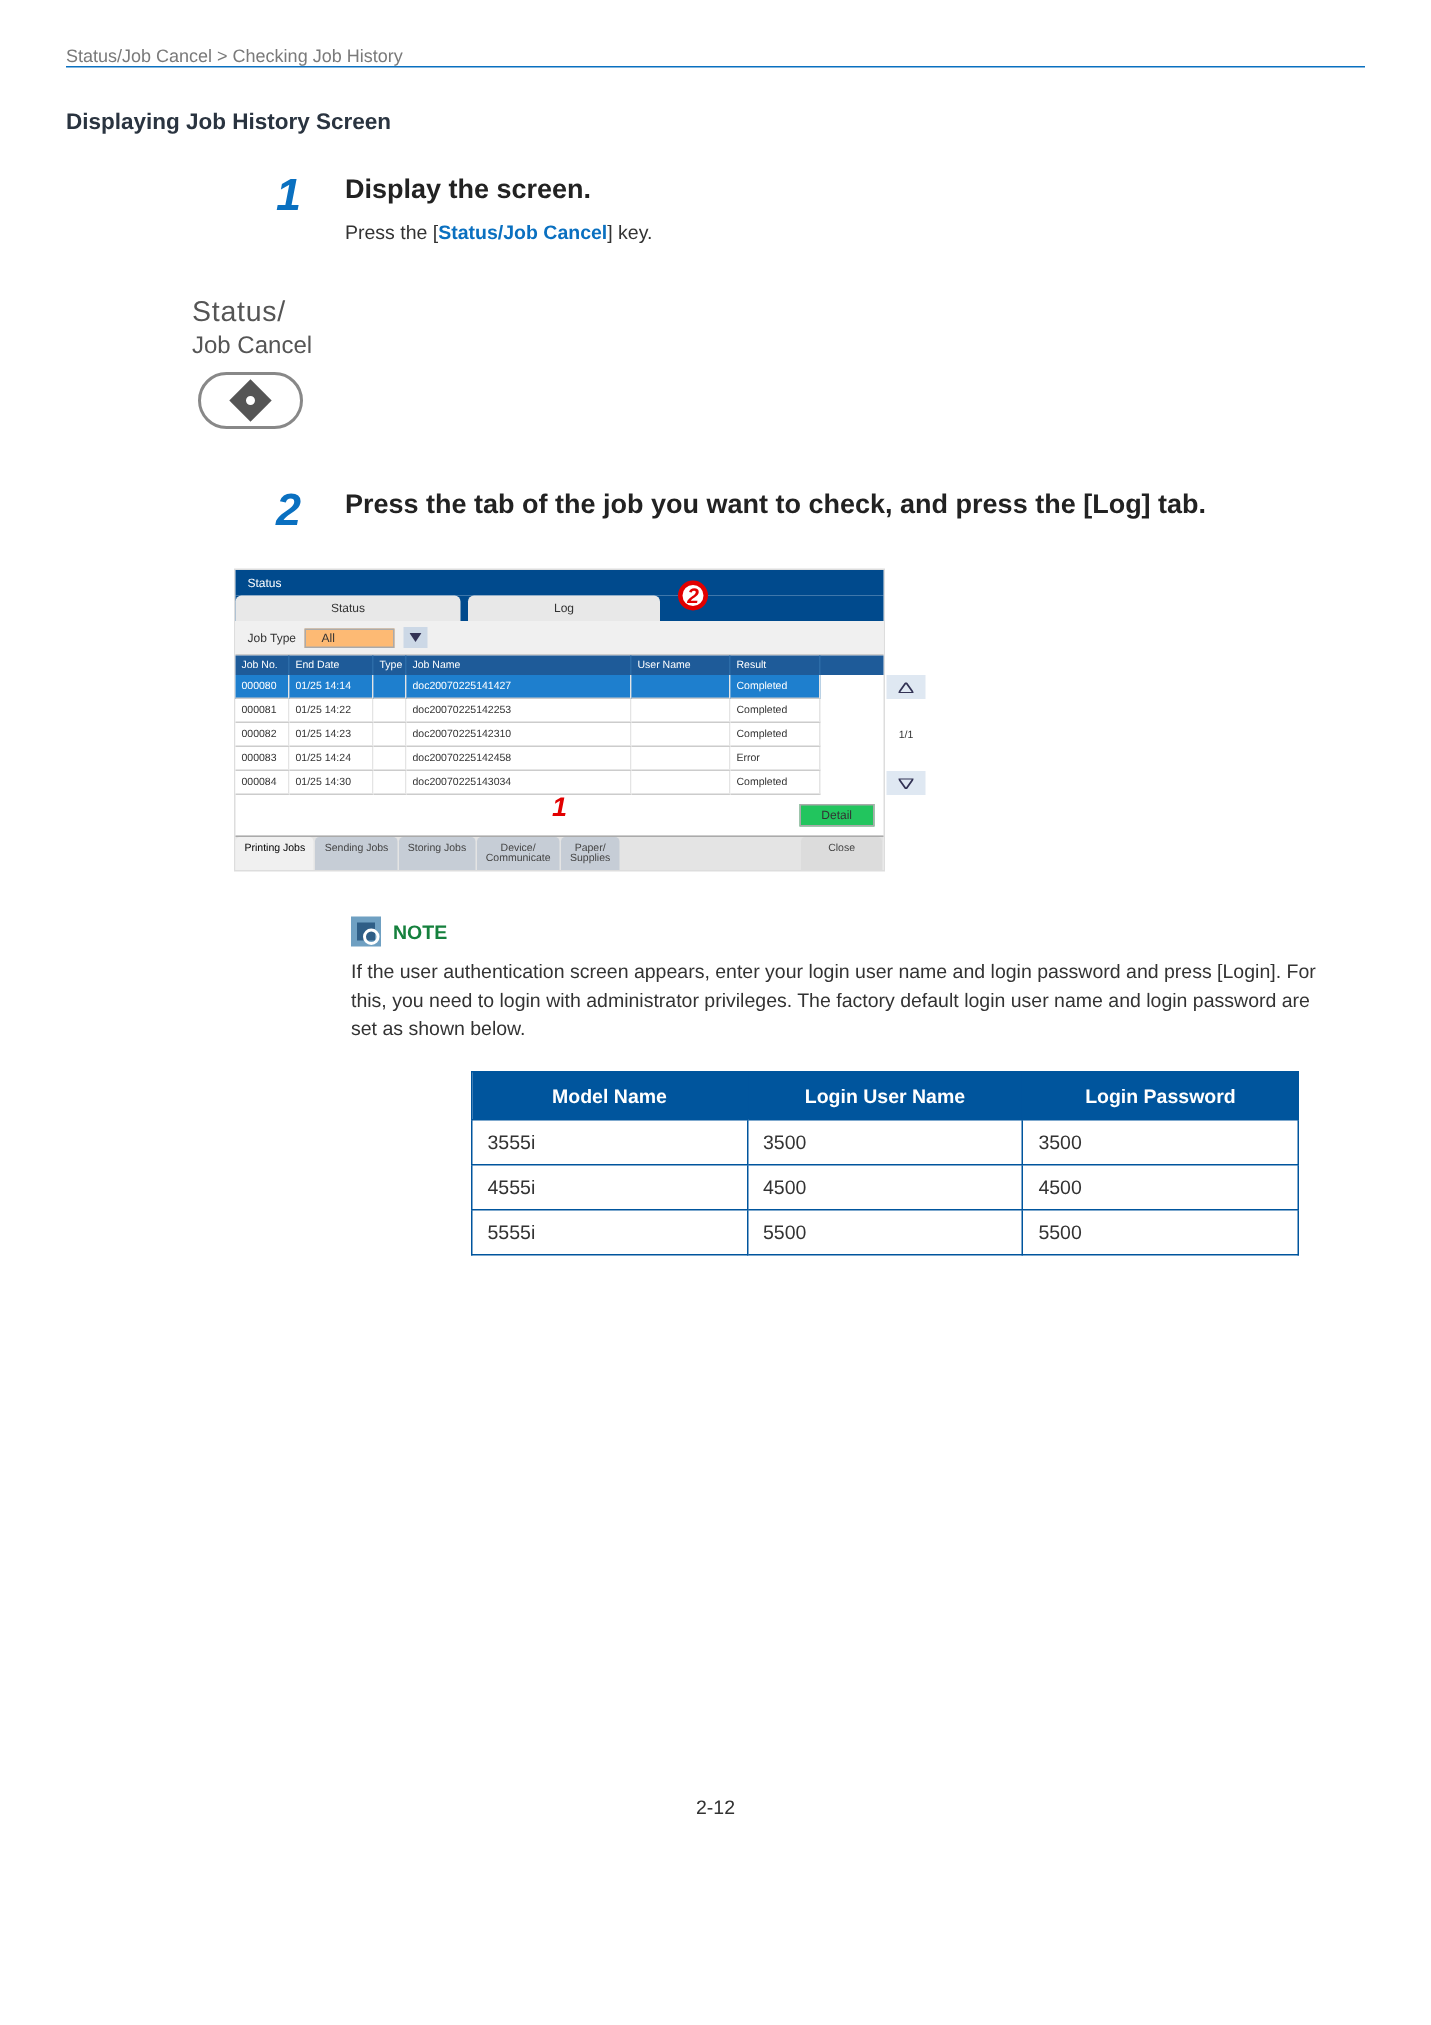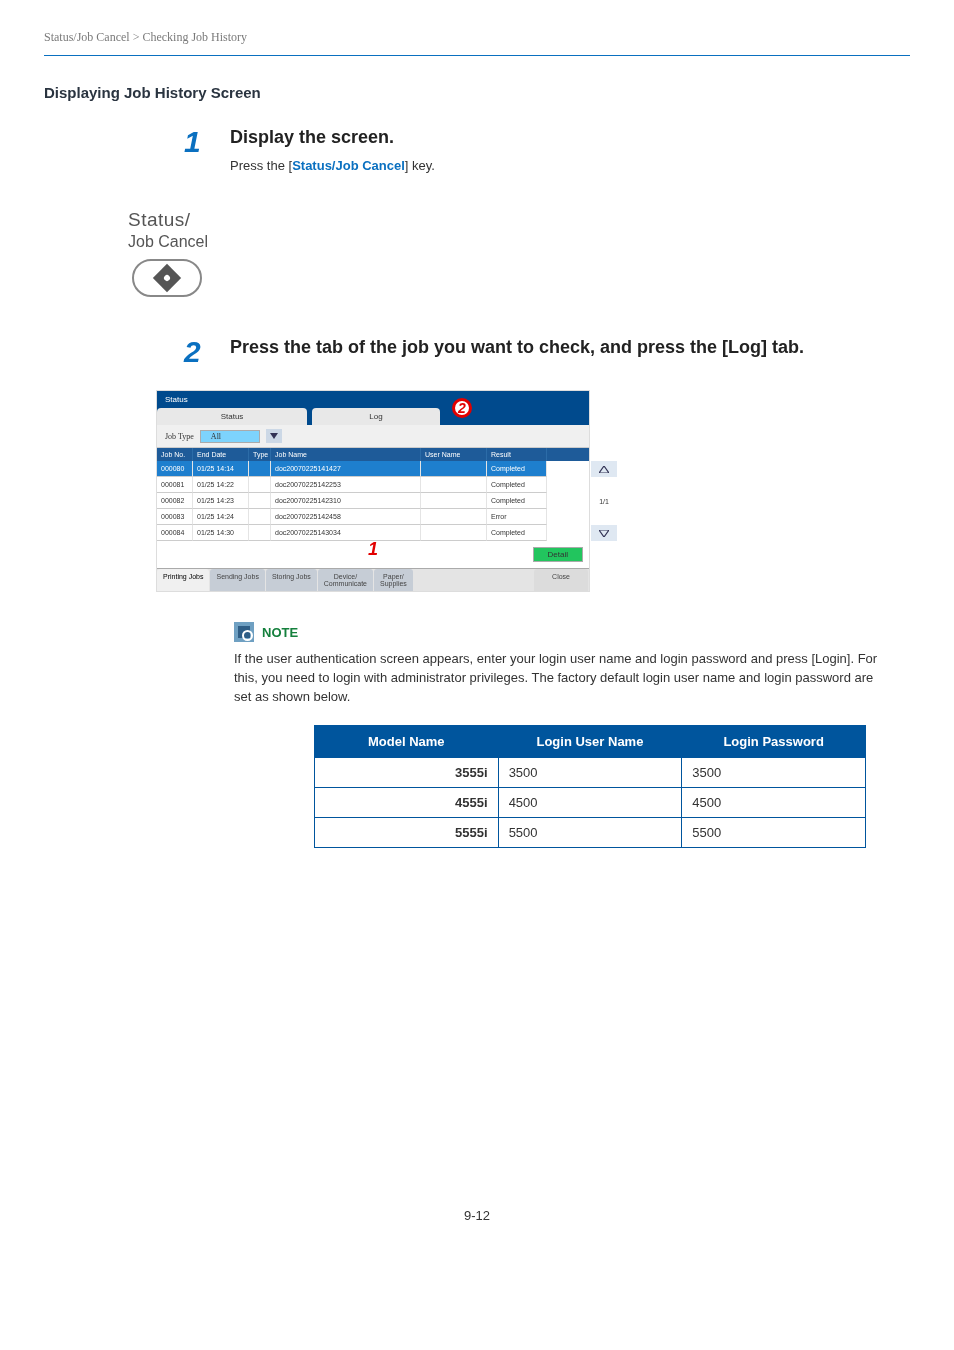--- a/index.html
+++ b/index.html
@@ -10,24 +10,22 @@
     background: #fff;
   }
   .page {
     width: 954px;
     margin: 0 auto;
     padding: 30px 44px 40px;
   }
   .breadcrumb {
     font-size: 12px;
     color: #7a7a7a;
-    padding-bottom: 10px;
     border-bottom: 1.5px solid #0a70c0;
     margin-bottom: 28px;
-    font-family: Liberation Serif, serif;
   }
   .section-title {
     font-size: 15px;
     font-weight: bold;
     color: #2a3440;
     margin-bottom: 26px;
   }
   .step {
     display: flex;
     align-items: flex-start;
@@ -129,25 +127,24 @@
     display: flex; align-items: center; justify-content: center;
     font-family: Arial Black, Arial, sans-serif;
     background: #fff;
     pointer-events: none;
   }
   .dev-sub {
     background: #f0f0f0;
     padding: 4px 8px;
     display: flex; align-items: center; gap: 6px;
     border-bottom: 1px solid #ccc;
-    font-family: Liberation Serif, serif;
   }
   .dev-sub .drop {
     display: inline-block;
-    background: #7dd3fc; border: 1px solid #aaa;
+    background: #fdba74; border: 1px solid #aaa;
     padding: 1px 10px;
     width: 60px;
   }
   .dev-arrow-down {
     display: inline-flex; align-items: center; justify-content: center;
     width: 16px; height: 14px;
     background: #ccd8e6;
   }
   .dev-headrow, .dev-row {
     display: grid;
@@ -277,21 +274,21 @@
     padding: 8px 10px;
     border: 1px solid #00559d;
     text-align: center;
     width: 184px;
   }
   .cred-table td {
     font-size: 13px;
     padding: 7px 10px;
     border: 1px solid #00559d;
   }
-  .cred-table td.model { font-weight: bold; text-align: right; }
+  .cred-table td.model { font-weight: normal; }
 
   .page-num { text-align: center; font-size: 13px; color: #333; margin-top: 360px; }
 </style>
 </head>
 <body>
 
 <div class="page">
   <div class="breadcrumb">Status/Job Cancel &gt; Checking Job History</div>
 
   <div class="section-title">Displaying Job History Screen</div>
@@ -450,14 +447,14 @@
         </tr>
         <tr>
           <td class="model">5555i</td>
           <td>5500</td>
           <td>5500</td>
         </tr>
       </tbody>
     </table>
   </div>
 
-  <div class="page-num">9-12</div>
+  <div class="page-num">2-12</div>
 </div>
 
 </body></html>

